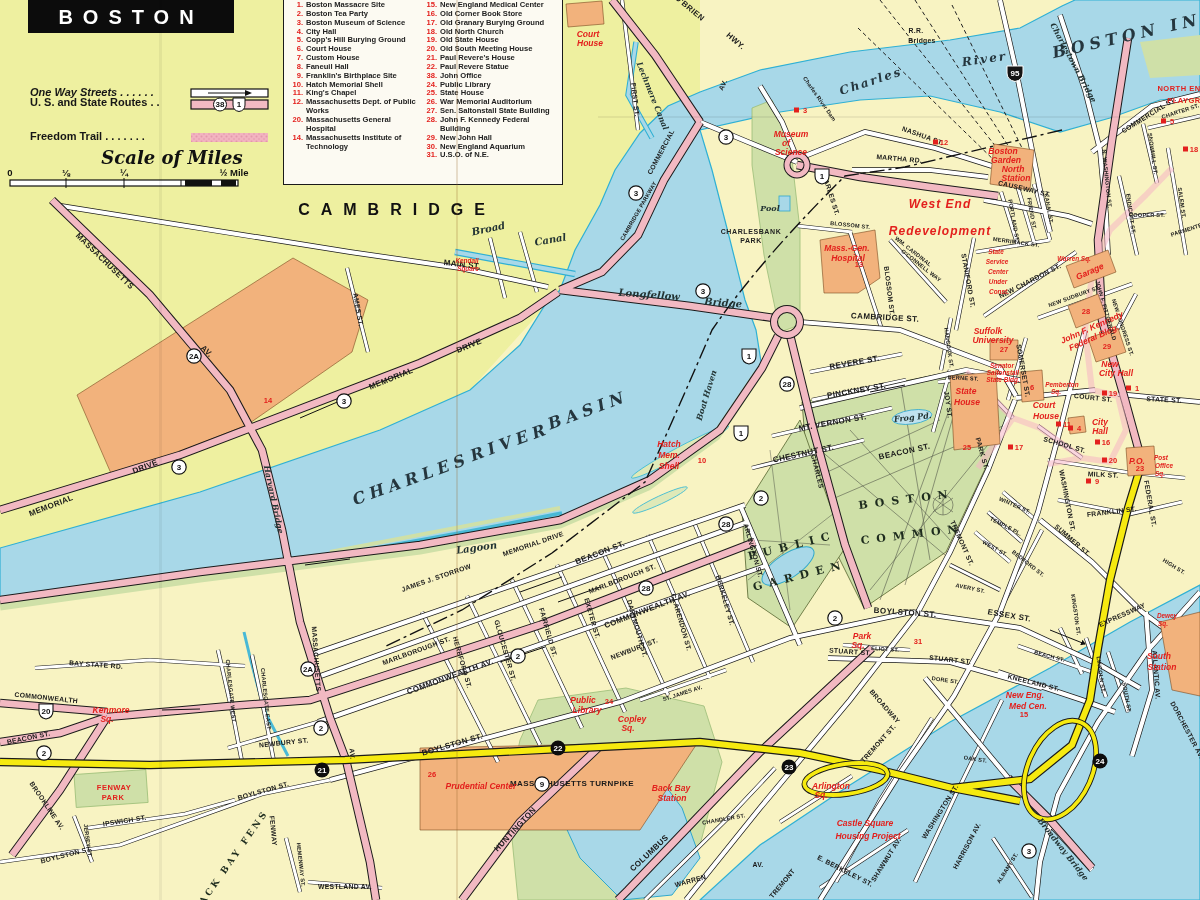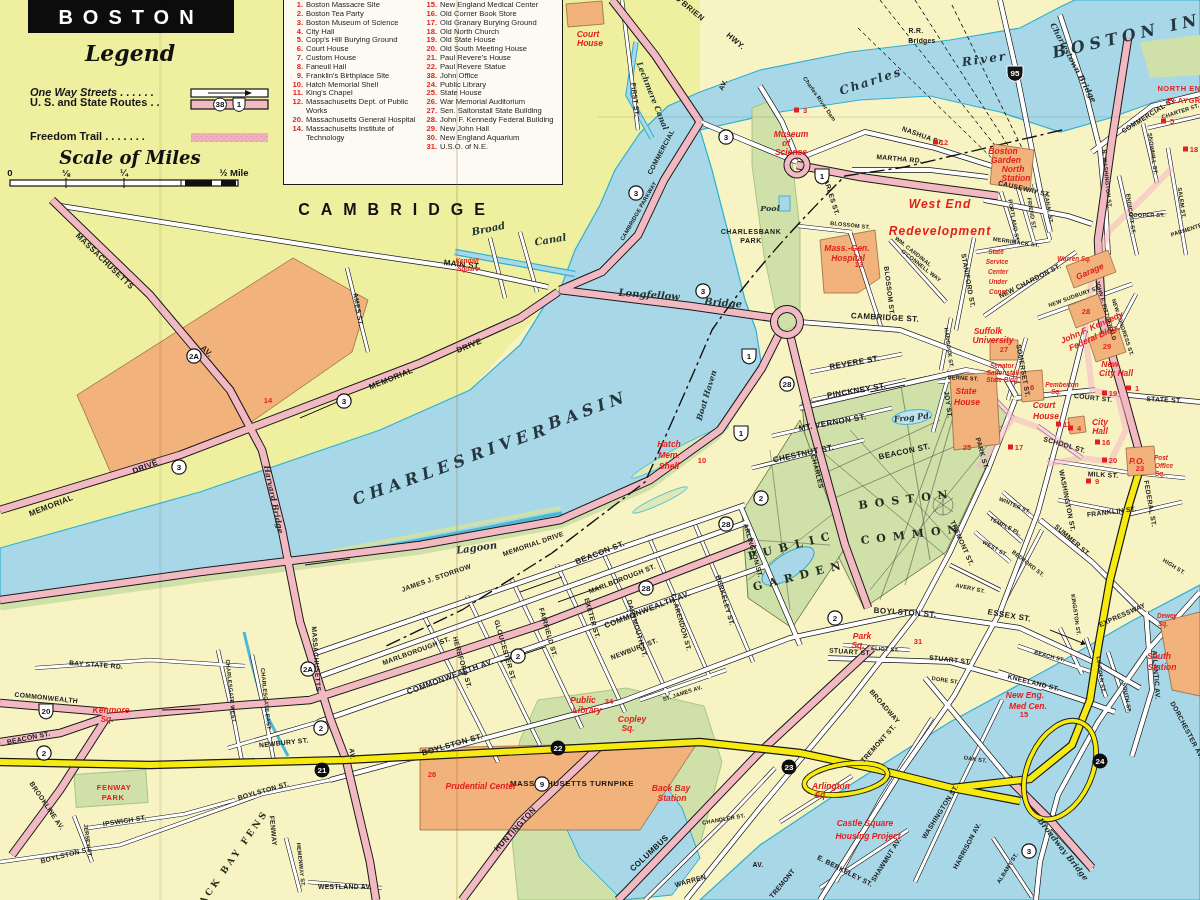--- a/index.html
+++ b/index.html
@@ -28,32 +28,32 @@
   .shw{font:700 8px "Liberation Sans",sans-serif;fill:#fff;}
   .mkn{font:700 7.5px "Liberation Sans",sans-serif;fill:#e3201d;}
 
   
   #index-panel{position:absolute;left:283px;top:0;width:280px;height:185px;
     background:#fcfaf2;border:1.3px solid #1a1a1a;border-top:none;box-sizing:border-box;
     display:flex;padding:1px 4px 2px 6px;}
   .idx-col{width:50%;padding-right:4px;box-sizing:border-box;}
   .idx-row{display:flex;font-size:7.6px;line-height:8.85px;color:#111;}
   .idx-num{width:13px;flex:none;text-align:right;color:#e3201d;font-weight:700;margin-right:3px;}
-  .idx-name{flex:1;font-weight:400;color:#222;}
+  .idx-name{flex:1;font-weight:700;color:#222;}
 
   
   #legend{position:absolute;left:0;top:0;width:280px;height:200px;}
   #banner{position:absolute;left:28px;top:0;width:206px;height:33px;background:#0c0c0c;
     color:#fff;text-align:center;line-height:34px;font-size:20px;font-weight:700;letter-spacing:10px;}
   #legend-title{position:absolute;left:0;top:40px;width:260px;text-align:center;
     font:italic 700 22px "DejaVu Serif",serif;color:#111;}
   .lg-row{position:absolute;left:30px;width:240px;height:16px;font-size:11px;font-weight:700;color:#161616;}
   .lg-sym{position:absolute;right:0;top:0;}
   #scale-title{position:absolute;left:0;top:147px;width:260px;text-align:center;
-    font:italic 700 18px "DejaVu Serif",serif;color:#111;}
+    font:italic 700 18px "DejaVu Serif",serif;color:#111;padding-left:42px;}
   #scale-svg{position:absolute;left:2px;top:166px;}
   .sc-tick{font:700 9.5px "Liberation Sans",sans-serif;fill:#111;}
 
   .crease{position:absolute;pointer-events:none;}
 </style>
 </head>
 <body>
 
 <div id="stage">
 
@@ -771,21 +771,20 @@
         </div>
         <div class="idx-row">
           <span class="idx-num">31.</span>
           <span class="idx-name">U.S.O. of N.E.</span>
         </div>
       </div>
 </div>
 
 <div id="legend">
   <div id="banner">BOSTON</div>
-  <div id="legend-title">Legend</div>
 
   <div class="lg-row" style="top:86px;font-style:italic;">
     <span>One Way Streets  .  .  .  .  .  .</span>
     <svg class="lg-sym" width="80" height="15">
       <rect x="1" y="3" width="77" height="8" fill="#fff" stroke="#111" stroke-width="1.2"></rect>
       <path d="M18,7H55" stroke="#111" stroke-width="1"></path>
           <path d="M55,4L62,7L55,10Z" fill="#111"></path>
     </svg>
   </div>
   <div class="lg-row" style="top:96px;">

